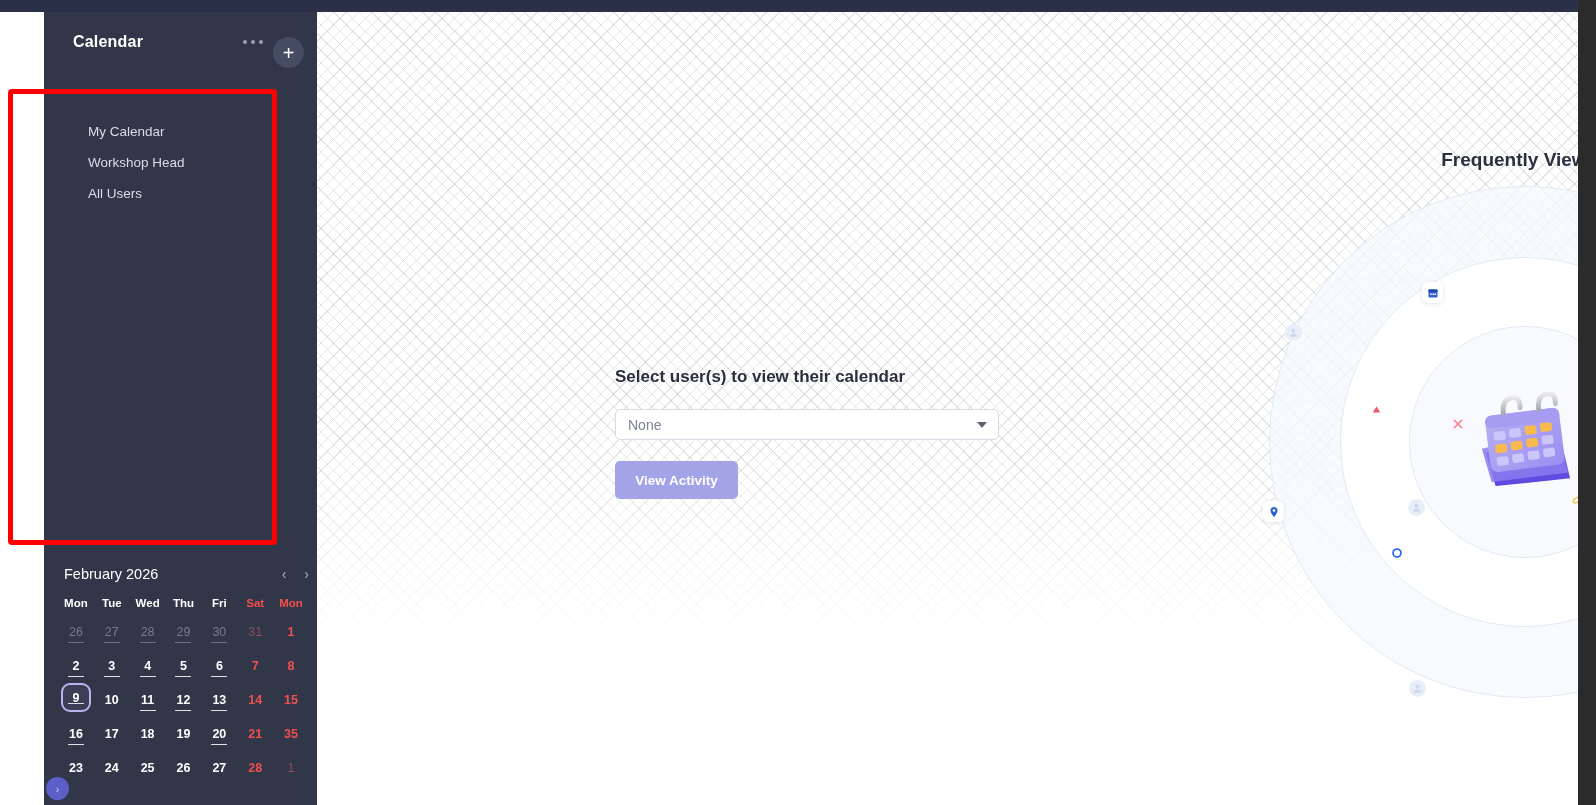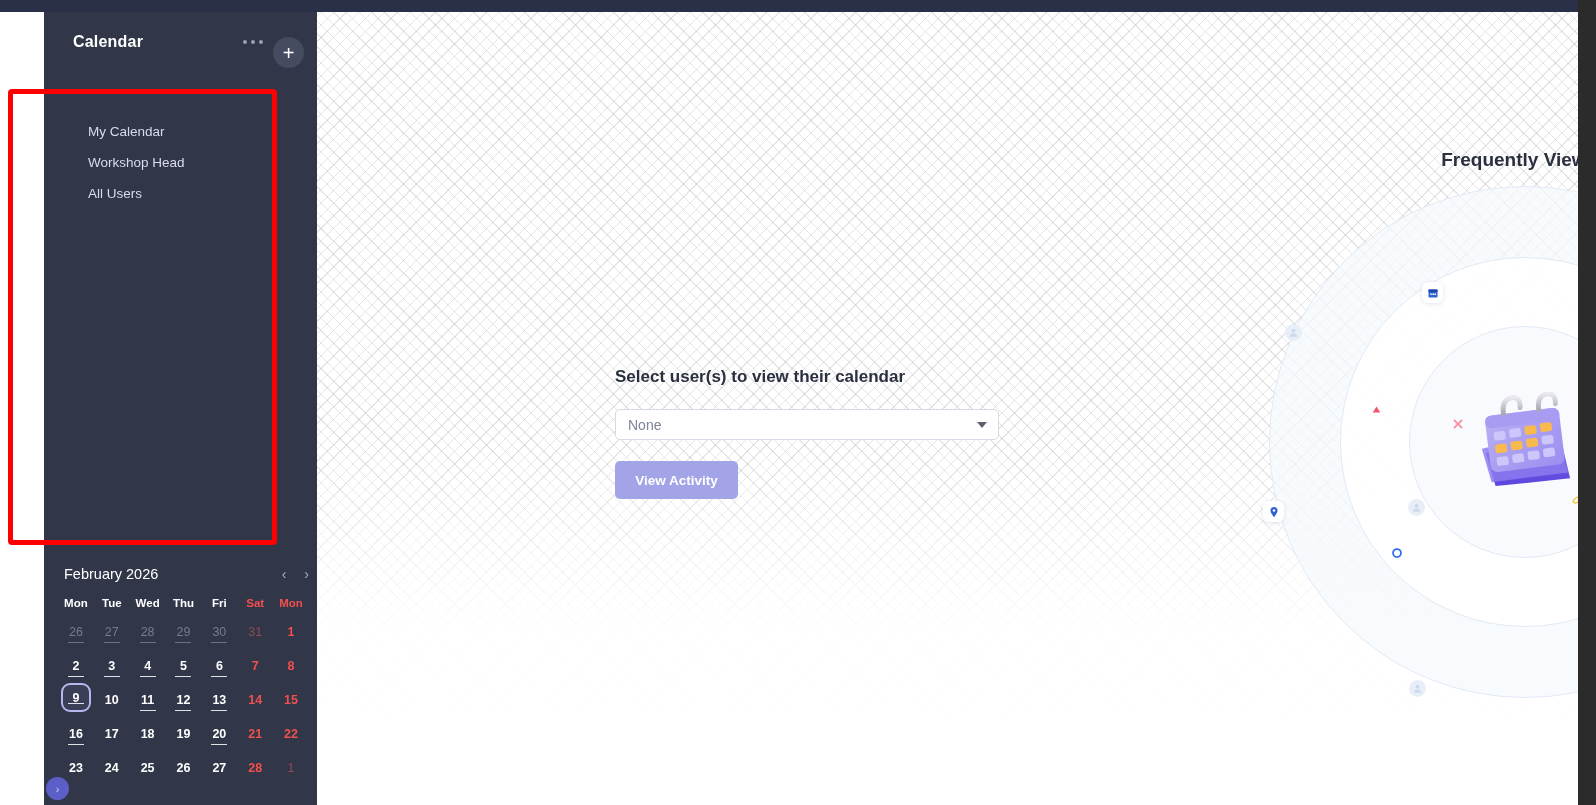--- a/index.html
+++ b/index.html
@@ -363,21 +363,21 @@
           <div class="mc-day u">12</div>
           <div class="mc-day u">13</div>
           <div class="mc-day we">14</div>
           <div class="mc-day we">15</div>
           <div class="mc-day u">16</div>
           <div class="mc-day">17</div>
           <div class="mc-day">18</div>
           <div class="mc-day">19</div>
           <div class="mc-day u">20</div>
           <div class="mc-day we">21</div>
-          <div class="mc-day we">22</div>
+          <div class="mc-day we">35</div>
           <div class="mc-day">23</div>
           <div class="mc-day">24</div>
           <div class="mc-day">25</div>
           <div class="mc-day">26</div>
           <div class="mc-day">27</div>
           <div class="mc-day we">28</div>
           <div class="mc-day muted we">1</div>
         </div>
     </div>
 

